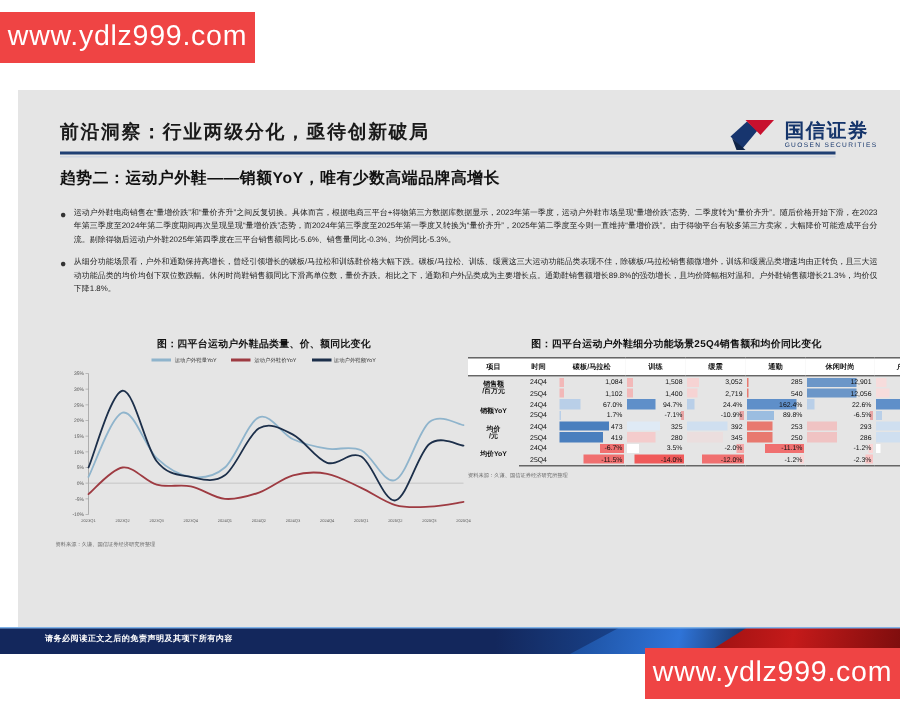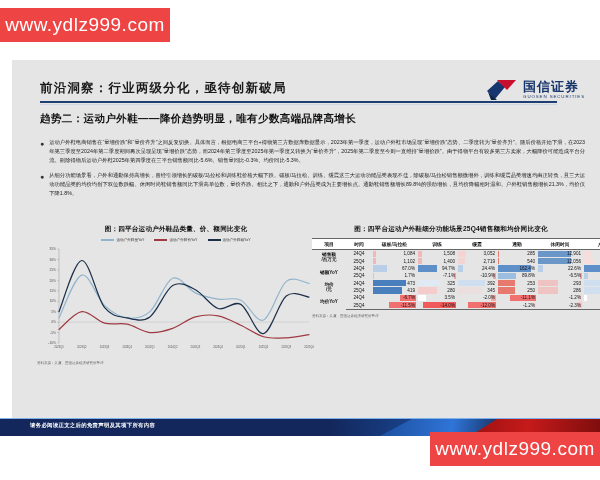--- a/index.html
+++ b/index.html
@@ -92,21 +92,21 @@
           <path d="M3 14 L12 22 L6 22 Z" fill="#0f2347"></path>
         </svg>
       </div>
       <div class="logo-txt">
         <span class="logo-cn">国信证券</span>
         <span class="logo-en">GUOSEN SECURITIES</span>
       </div>
     </div>
   </div>
 
-  <div class="subtitle">趋势二：运动户外鞋——降价趋势明显，唯有少数高端品牌高增长</div>
+  <div class="subtitle">趋势二：运动户外鞋——销额YoY，唯有少数高端品牌高增长</div>
 
   <div class="bullets">
     <div class="bullet">
       <span class="dot">●</span>
       <p>运动户外鞋电商销售在“量增价跌”和“量价齐升”之间反复切换。具体而言，根据电商三平台+得物第三方数据库数据显示，2023年第一季度，运动户外鞋市场呈现“量增价跌”态势、二季度转为“量价齐升”。随后价格开始下滑，在2023年第三季度至2024年第二季度期间再次呈现呈现“量增价跌”态势，而2024年第三季度至2025年第一季度又转换为“量价齐升”，2025年第二季度至今则一直维持“量增价跌”。由于得物平台有较多第三方卖家，大幅降价可能造成平台分流。剔除得物后运动户外鞋2025年第四季度在三平台销售额同比-5.6%、销售量同比-0.3%、均价同比-5.3%。</p>
     </div>
     <div class="bullet">
       <span class="dot">●</span>
       <p>从细分功能场景看，户外和通勤保持高增长，曾经引领增长的碳板/马拉松和训练鞋价格大幅下跌。碳板/马拉松、训练、缓震这三大运动功能品类表现不佳，除碳板/马拉松销售额微增外，训练和缓震品类增速均由正转负，且三大运动功能品类的均价均创下双位数跌幅。休闲时尚鞋销售额同比下滑高单位数，量价齐跌。相比之下，通勤和户外品类成为主要增长点。通勤鞋销售额增长89.8%的强劲增长，且均价降幅相对温和。户外鞋销售额增长21.3%，均价仅下降1.8%。</p>
     </div>

